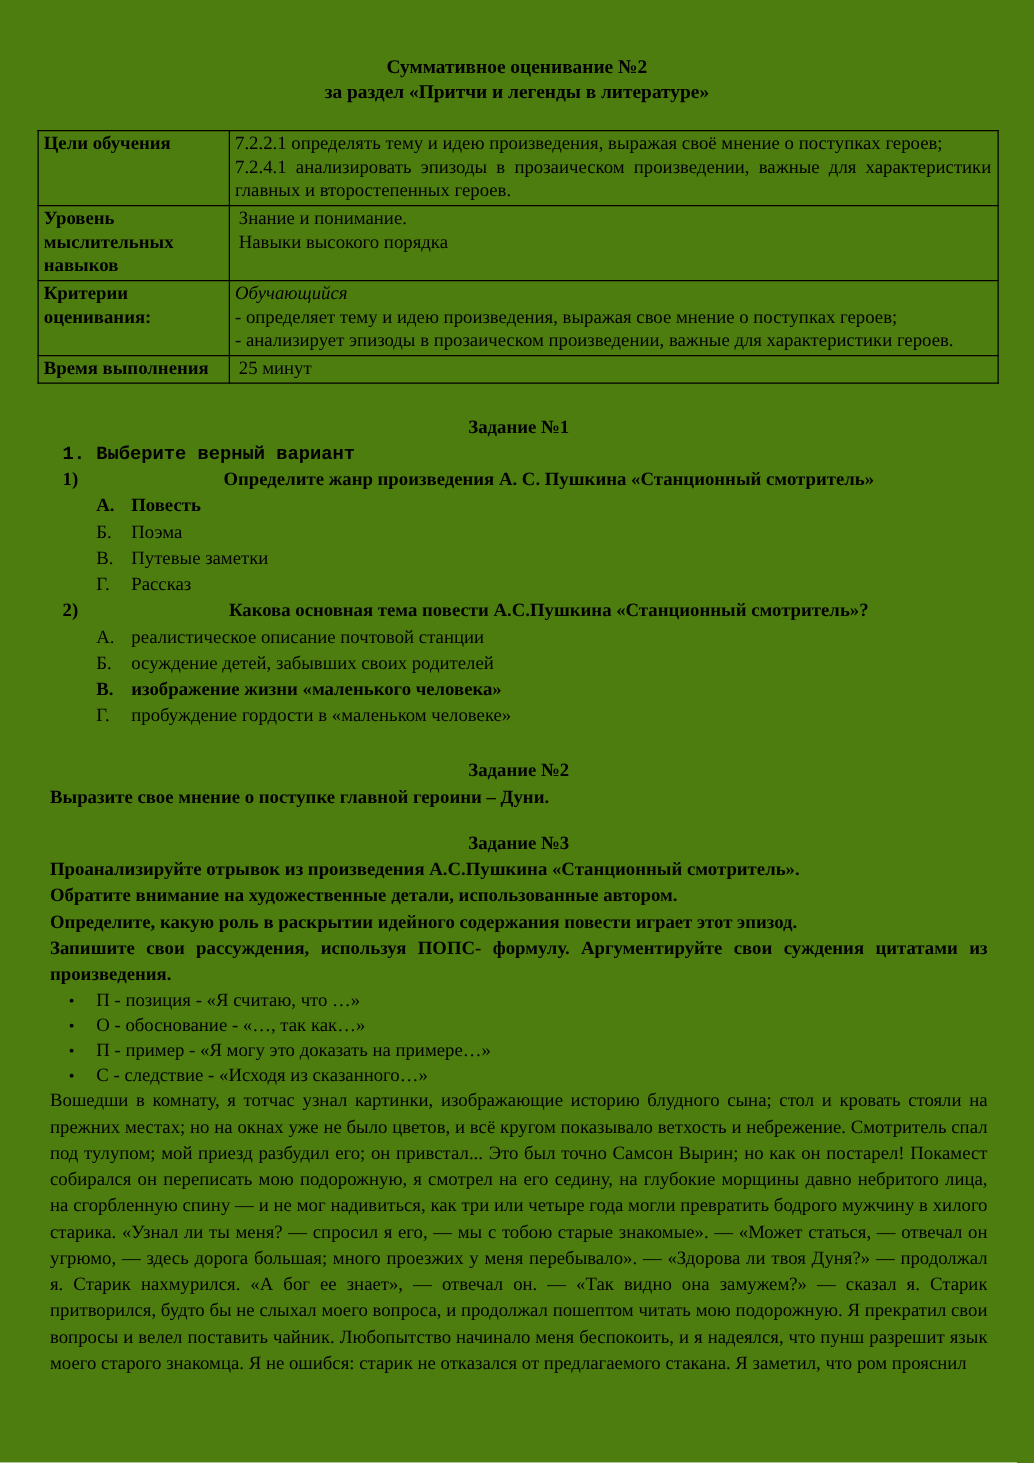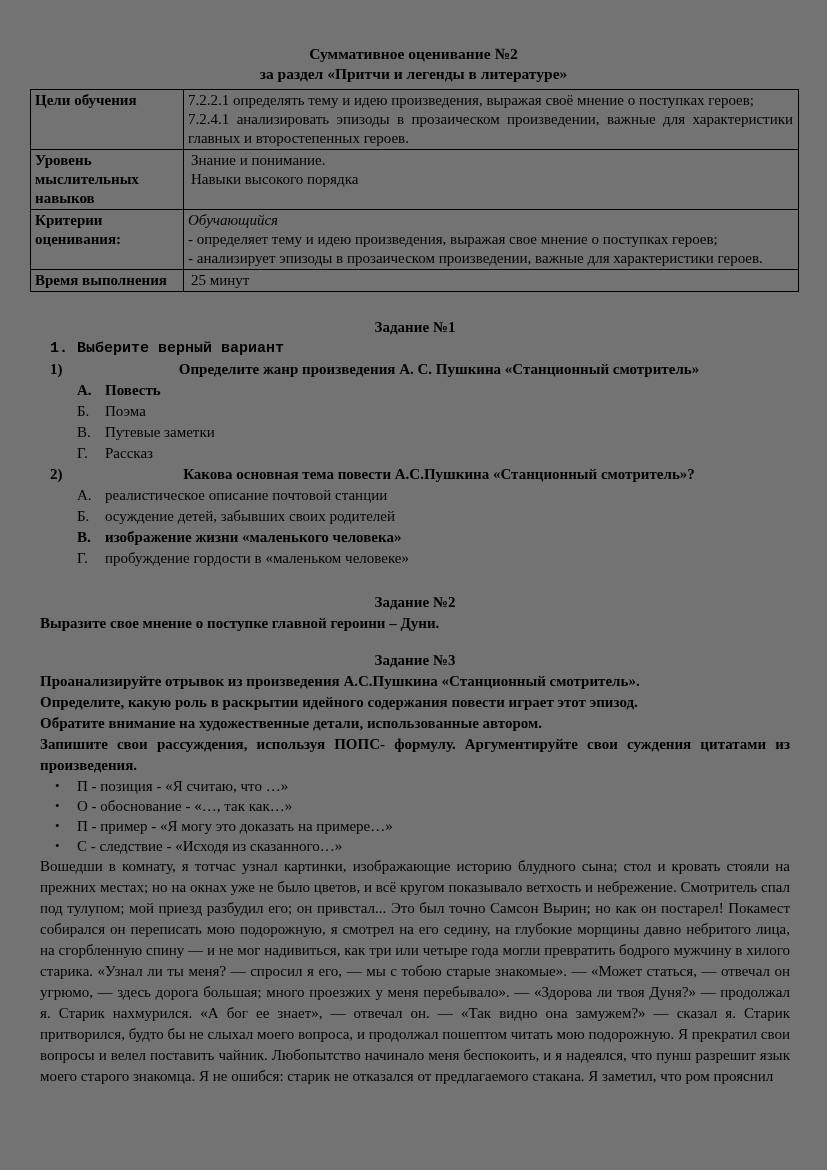--- a/index.html
+++ b/index.html
@@ -1,39 +1,39 @@
 <!DOCTYPE html>
 <html><head>
 <meta charset="utf-8">
 <style>
   html, body { margin: 0; padding: 0; background: #ffffff; }
   .page {
     width: 827px;
     height: 1170px;
-    background: #737373;
+    background: #4d7c0f;
     color: #000000;
     font-family: "Liberation Serif", serif;
     font-size: 15px;
     box-sizing: border-box;
     padding-top: 44px;
     overflow: hidden;
   }
   .b { font-weight: bold; }
   .i { font-style: italic; }
   .just { text-align: justify; }
   .doc-title {
     text-align: center;
     font-weight: bold;
     font-size: 15.5px;
     line-height: 20px;
   }
   table.info-table {
     border-collapse: collapse;
     width: 769px;
-    margin: 5px 28px 0 30px;
+    margin: 20px 28px 0 30px;
     font-size: 15px;
     line-height: 19px;
     table-layout: fixed;
     border-radius: 10px;
   }
   table.info-table td {
     border: 1.5px solid #000000;
     vertical-align: top;
     padding: 1px 5px 1px 4px;
     box-sizing: border-box;
@@ -148,22 +148,22 @@
     <div class="opt-row">
       <span class="opt-letter">Г.</span>
       <span class="opt-text">пробуждение гордости в «маленьком человеке»</span>
     </div>
 
     <div class="task-heading h-task2">Задание №2</div>
     <div class="b">Выразите свое мнение о поступке главной героини – Дуни.</div>
 
     <div class="task-heading h-task3">Задание №3</div>
     <div class="b">Проанализируйте отрывок из произведения А.С.Пушкина «Станционный смотритель».</div>
+    <div class="b">Обратите внимание на художественные детали, использованные автором.</div>
     <div class="b">Определите, какую роль в раскрытии идейного содержания повести играет этот эпизод.</div>
-    <div class="b">Обратите внимание на художественные детали, использованные автором.</div>
     <div class="b just">Запишите свои рассуждения, используя ПОПС- формулу. Аргументируйте свои суждения цитатами из произведения.</div>
 
     <div class="bullet-row">
       <span class="bullet-dot">•</span>
       <span>П - позиция - «Я считаю, что …»</span>
     </div>
     <div class="bullet-row">
       <span class="bullet-dot">•</span>
       <span>О - обоснование - «…, так как…»</span>
     </div>

